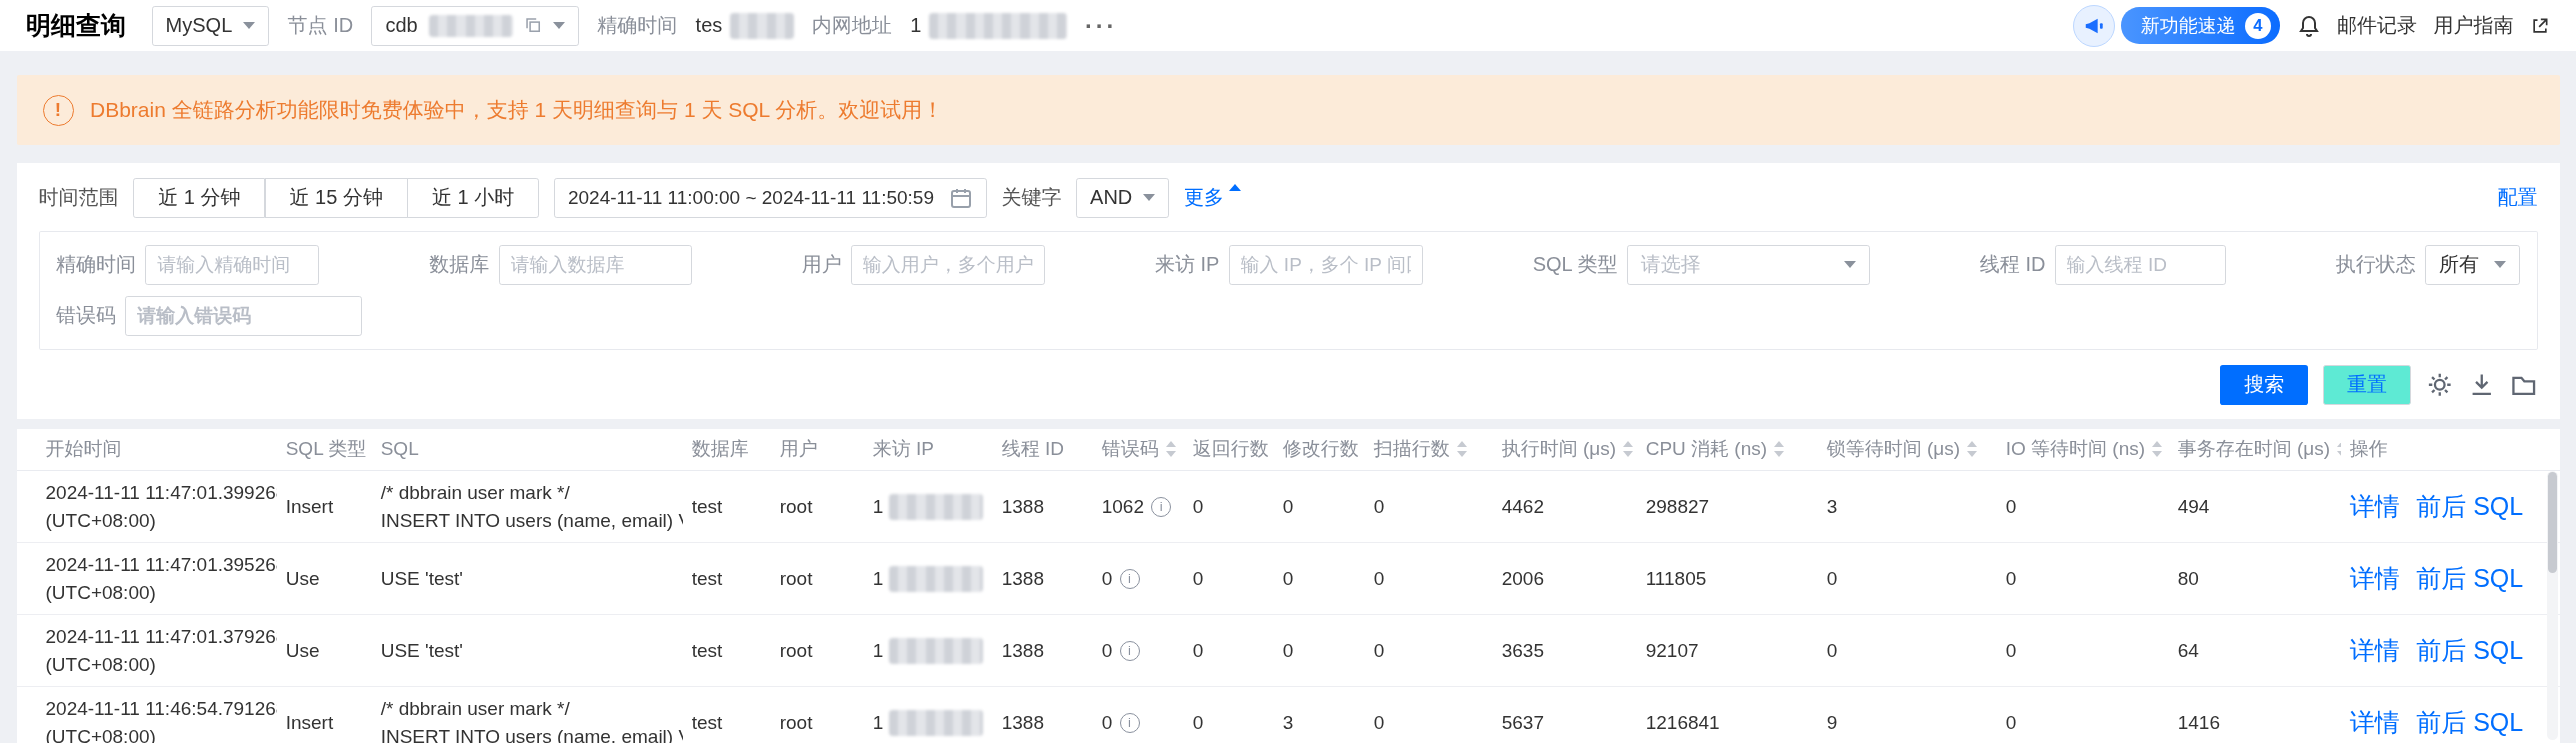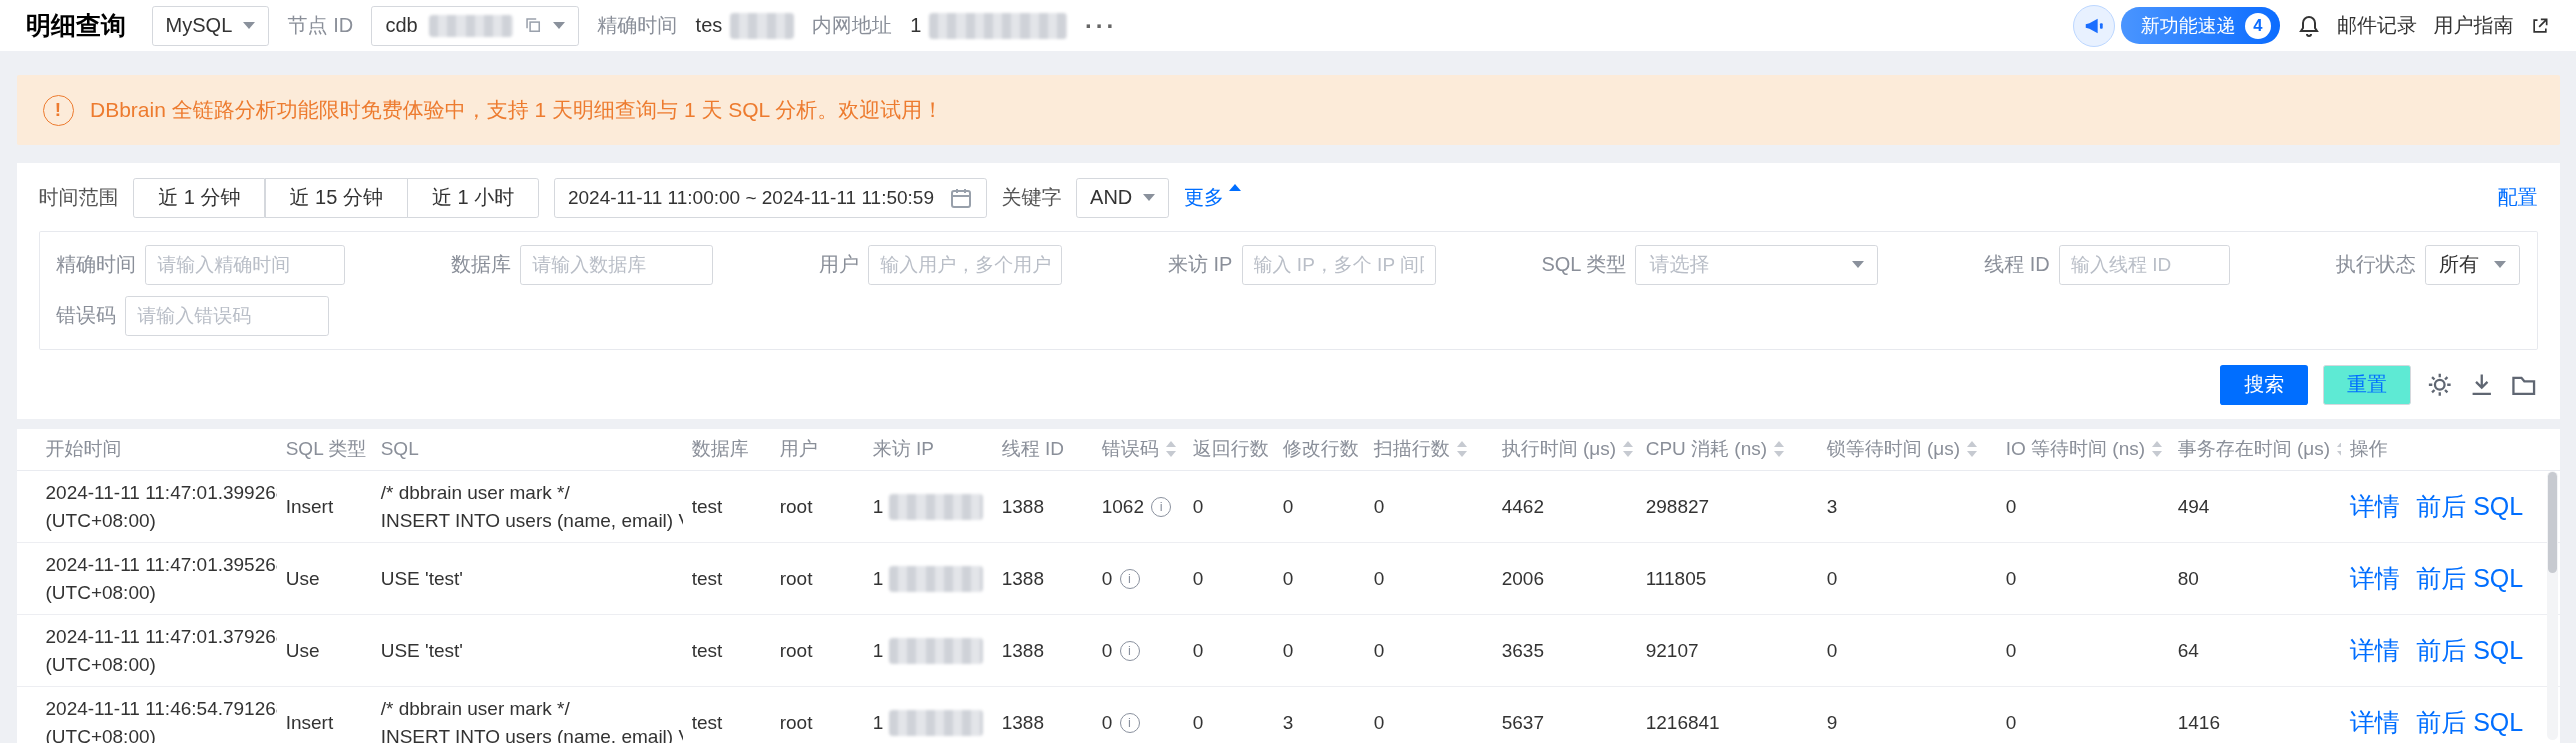--- a/index.html
+++ b/index.html
@@ -47,26 +47,26 @@
   .kw { width:275px; }
   .link { color:#006eff; text-decoration:none; cursor:pointer; white-space:nowrap; }
   .more-toggle { display:inline-flex; align-items:flex-start; gap:5px;font-family:Liberation Serif, serif; }
   .config { margin-left:auto; }
   .subpanel { border:0.9px solid #e7e9ee; border-radius:1.8px; margin-top:13px; padding:13px 16.5px; overflow:hidden; }
   .frow2 { display:flex; align-items:center; justify-content:space-between; }
   .group { display:flex; align-items:center; gap:9.2px; white-space:nowrap; }
   .glabel { color:#8a8f99; white-space:nowrap; }
   .placeholder-text { color:#b9bec7; }
   .sel-grow { justify-content:space-between; }
-  .w-exact { width:200px; } .w-db { width:193px; } .w-user { width:194px; } .w-ipf { width:194px; }
+  .w-exact { width:174px; } .w-db { width:193px; } .w-user { width:194px; } .w-ipf { width:194px; }
   .sel-sqltype { width:243px; } .sel-metric { width:228px; } .sel-range { width:95px; }
   .w-mini { width:77px; } .w-thread { width:171px; } .sel-status { width:95px; }
   .dash { color:#8a8f99; }
   .frow3 { display:flex; align-items:center; gap:9.2px; margin-top:11px; }
-  .w-err { width:204px; }
+  .w-err { width:237px;font-weight:bold; }
   .actions { display:flex; align-items:center; justify-content:flex-end; gap:14.7px; margin-top:14.7px; }
   .btn { height:40px; min-width:88px; border-radius:2.8px; font-size:20px; cursor:pointer; font-family:inherit; border:none; padding:0 18.3px; }
   .btn.primary { background:#006eff; color:#fff; }
   .btn.ghost { background:#5eead4; color:#006eff; border:0.9px solid #d5d8dd; }
   .iconbtn { display:inline-flex; align-items:center; cursor:pointer; }
 
   
   .tablewrap { margin:9.2px 16.5px 0; background:#fff; position:relative; height:315px; overflow:hidden; }
   table { width:100%; border-collapse:collapse; table-layout:fixed; }
   thead th { height:42px; font-size:19px; font-weight:normal; color:#8a8f99; text-align:left; border-bottom:0.9px solid #e9ebf0; padding:0 9.2px; white-space:nowrap; overflow:hidden; }

